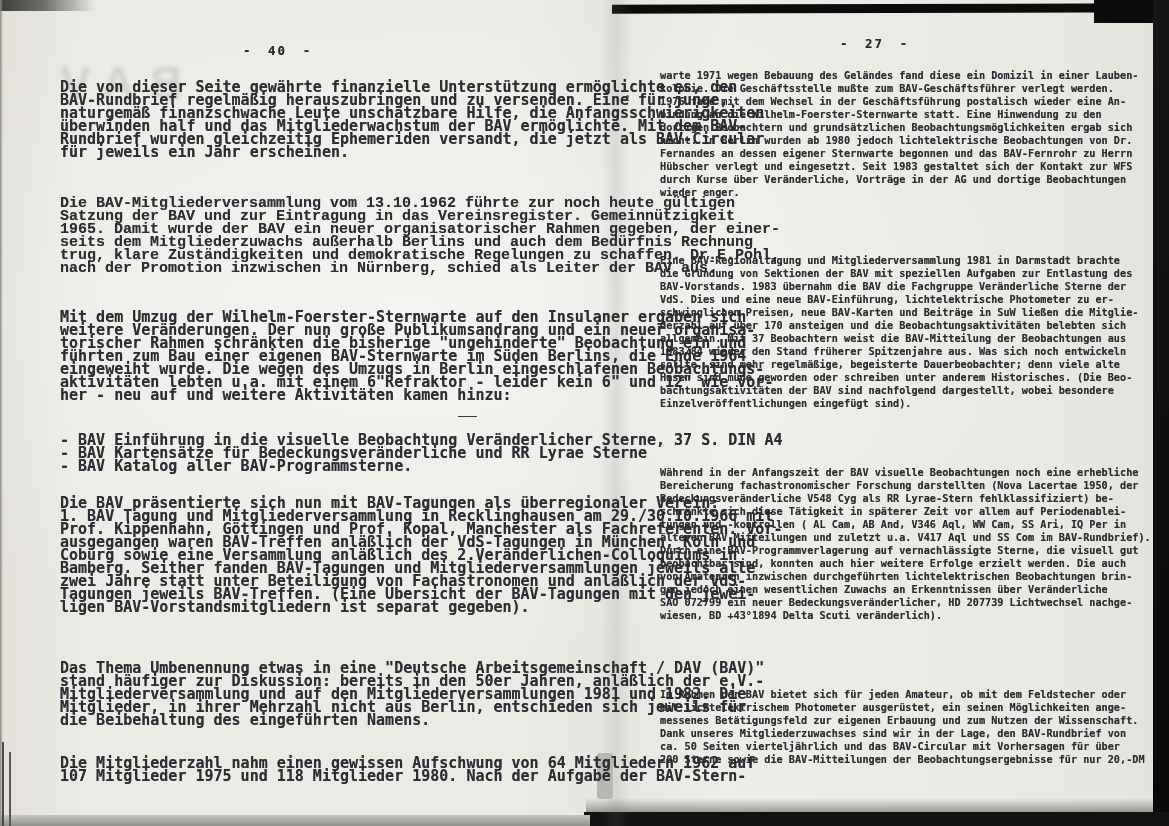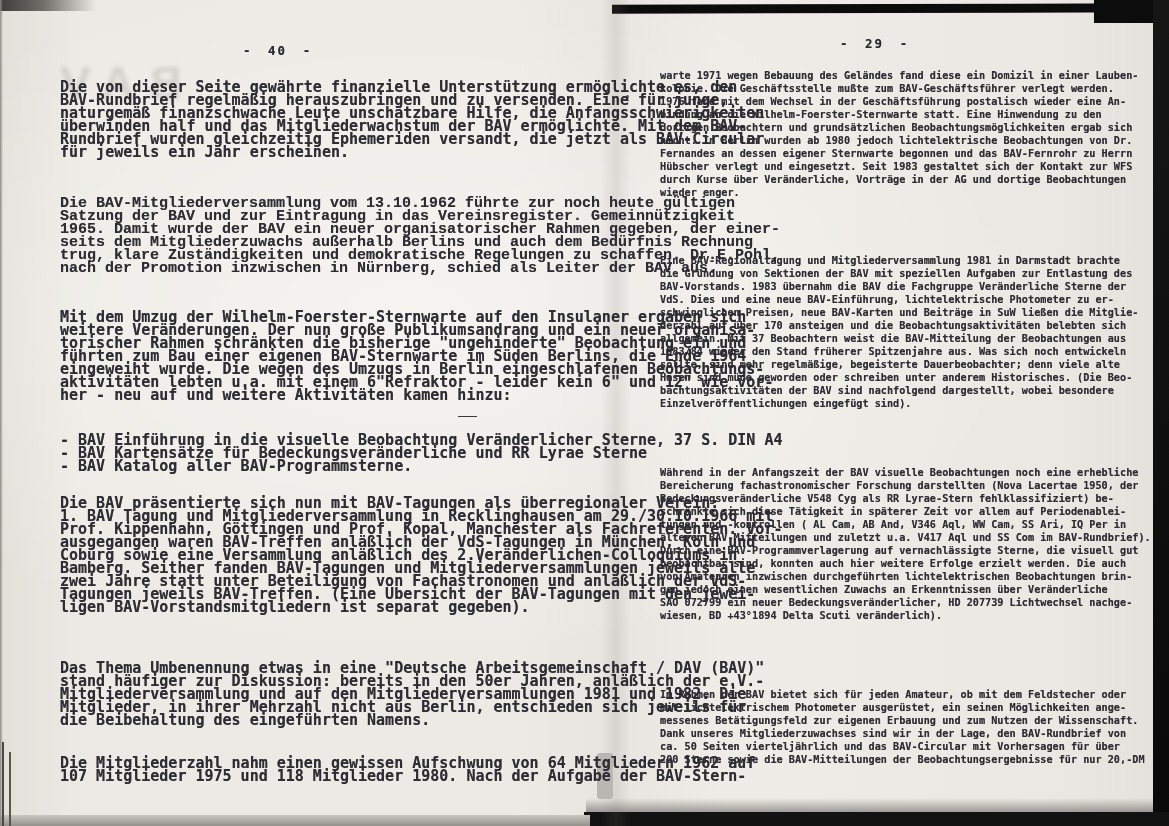--- a/index.html
+++ b/index.html
@@ -117,21 +117,21 @@
 stand häufiger zur Diskussion: bereits in den 50er Jahren, anläßlich der e.V.-
 Mitgliederversammlung und auf den Mitgliederversammlungen 1981 und 1982. Die
 Mitglieder, in ihrer Mehrzahl nicht aus Berlin, entschieden sich jeweils für
 die Beibehaltung des eingeführten Namens.</div>
     <div class="para" style="left:60px;top:757px;">Die Mitgliederzahl nahm einen gewissen Aufschwung von 64 Mitgliedern 1962 auf
 107 Mitglieder 1975 und 118 Mitglieder 1980. Nach der Aufgabe der BAV-Stern-</div>
     <div class="artifact underline-und"></div>
   </div>
 
   <div class="pg-right">
-    <div class="page-num" style="left:840px;top:36px;">- 29 -</div>
+    <div class="page-num" style="left:840px;top:36px;">- 27 -</div>
     <div class="para" style="left:660px;top:69px;">warte 1971 wegen Bebauung des Geländes fand diese ein Domizil in einer Lauben-
 kolonie. Die Geschäftsstelle mußte zum BAV-Geschäftsführer verlegt werden.
 1976 fand mit dem Wechsel in der Geschäftsführung postalisch wieder eine An-
 bindung an die Wilhelm-Foerster-Sternwarte statt. Eine Hinwendung zu den
 dortigen Beobachtern und grundsätzlichen Beobachtungsmöglichkeiten ergab sich
 nicht. In Berlin wurden ab 1980 jedoch lichtelektrische Beobachtungen von Dr.
 Fernandes an dessen eigener Sternwarte begonnen und das BAV-Fernrohr zu Herrn
 Hübscher verlegt und eingesetzt. Seit 1983 gestaltet sich der Kontakt zur WFS
 durch Kurse über Veränderliche, Vorträge in der AG und dortige Beobachtungen
 wieder enger.</div>

